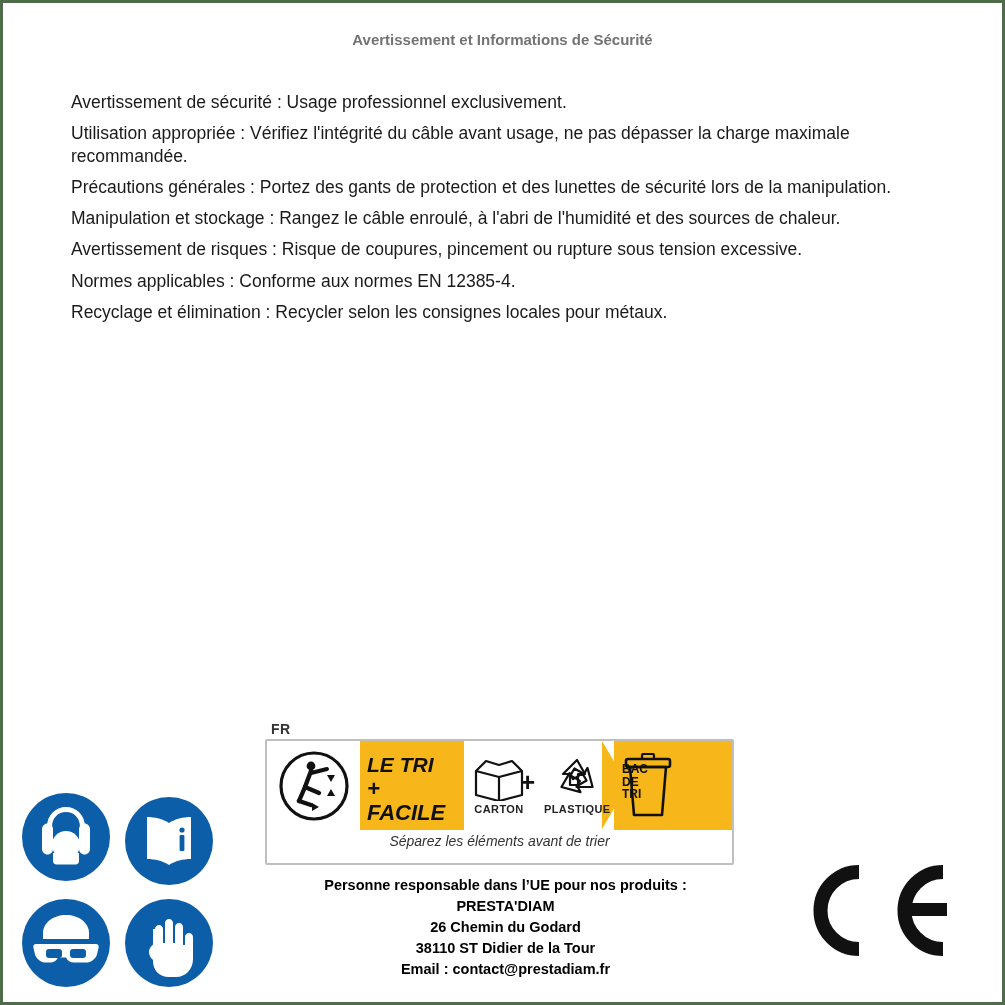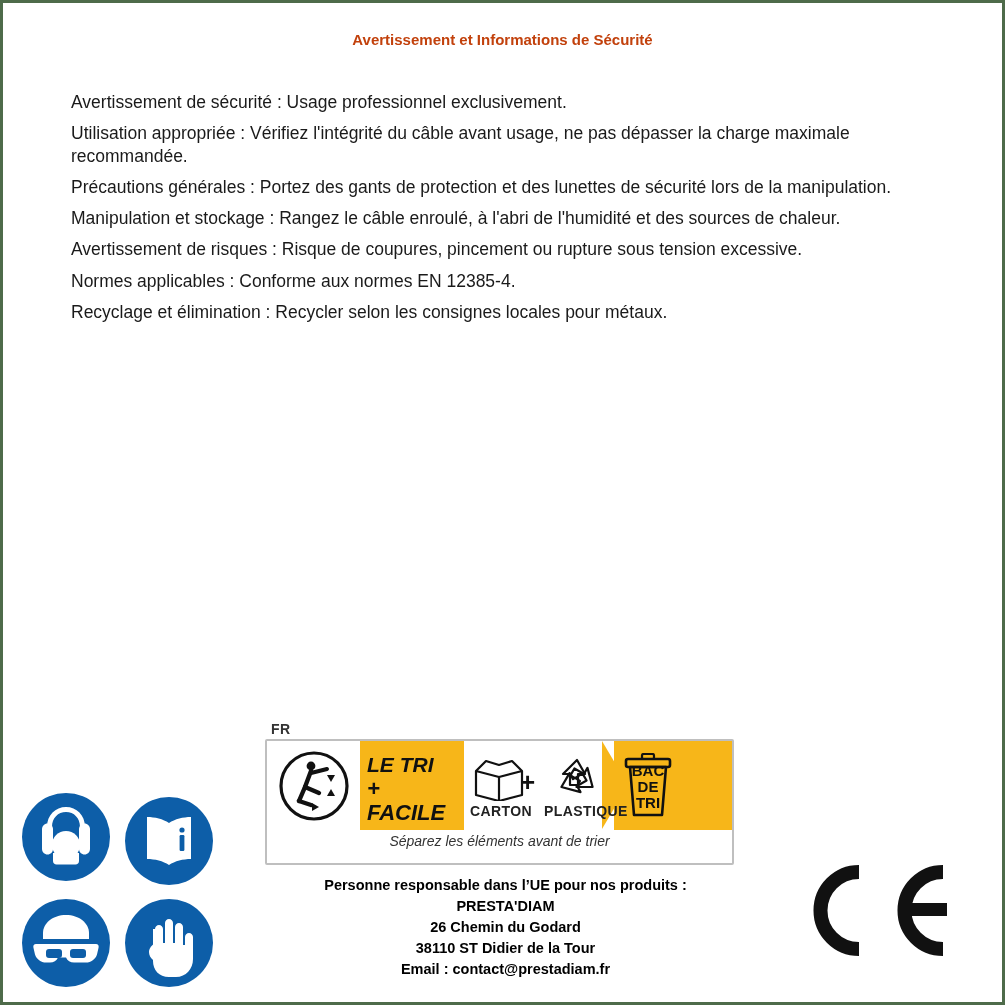--- a/index.html
+++ b/index.html
@@ -20,21 +20,21 @@
     overflow: hidden;
   }
   .doc-title {
     position: absolute;
     top: 28px;
     left: 0;
     width: 100%;
     text-align: center;
     font-size: 15px;
     font-weight: bold;
-    color: #c2410c;
+    color: #737373;
   }
   .safety-block {
     position: absolute;
     top: 80px;
     left: 68px;
     width: 860px;
     font-size: 17.5px;
     line-height: 1.32;
     color: #1a1a1a;
   }
@@ -135,32 +135,33 @@
     left: 0;
     top: 92px;
     width: 465px;
     text-align: center;
     font-size: 14px;
     font-style: italic;
     color: #333;
   }
   .tri-sub {
     position: absolute;
-    font-size: 14px;
+    font-size: 11px;
     font-weight: bold;
     color: #222;
     letter-spacing: .4px;
+    text-align: center;
   }
   .bac-text {
     position: absolute;
     left: 355px;
     top: 22px;
     width: 52px;
-    text-align: center;
-    font-size: 15px;
+    text-align: left;
+    font-size: 12px;
     font-weight: bold;
     line-height: 1.05;
     color: #111;
   }
   .plus-sign {
     position: absolute;
     left: 253px;
     top: 26px;
     font-size: 26px;
     font-weight: bold;

